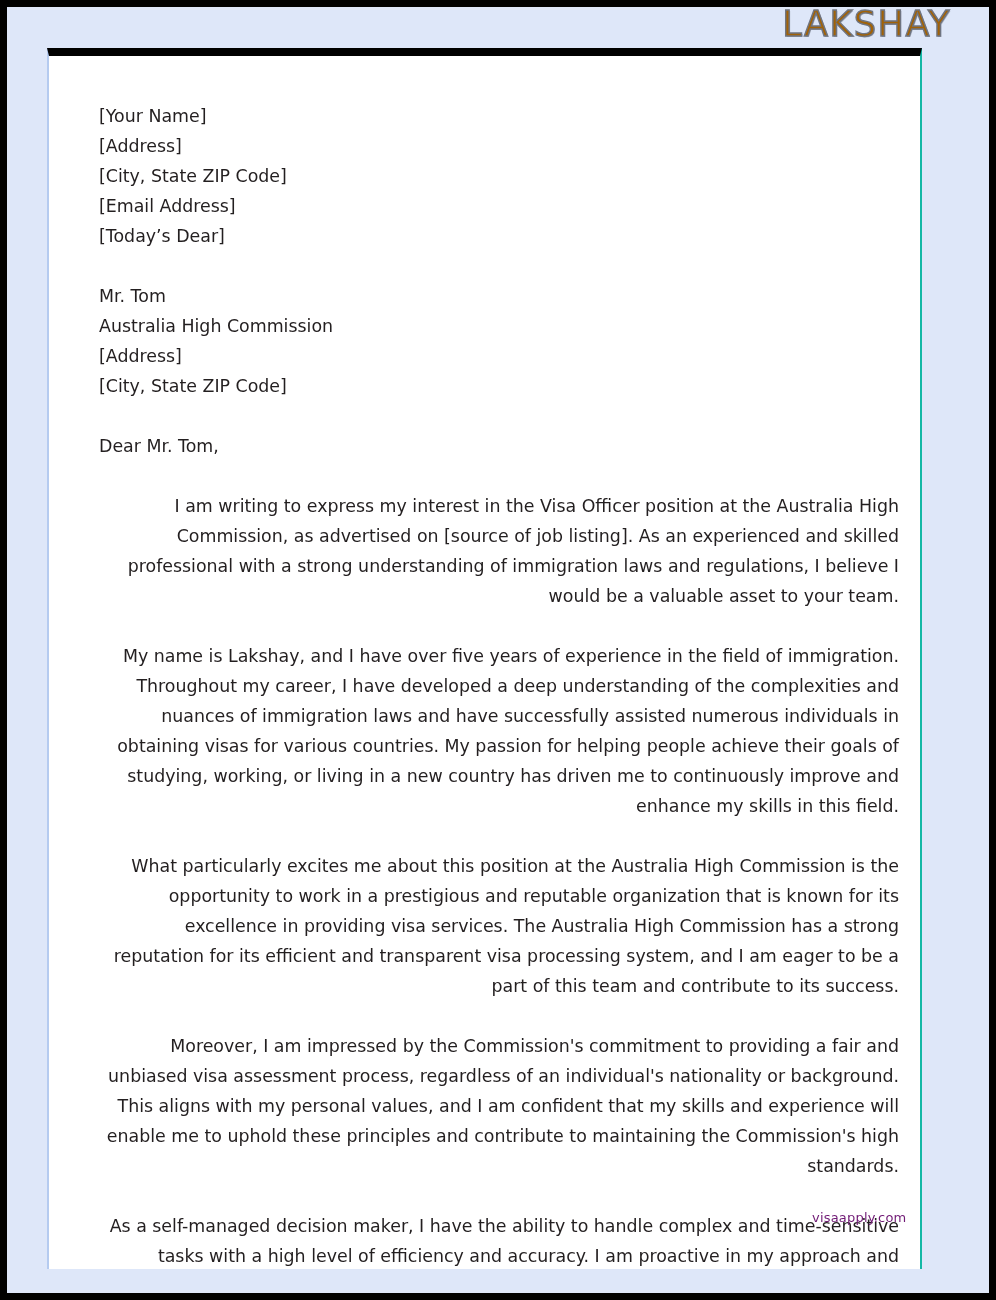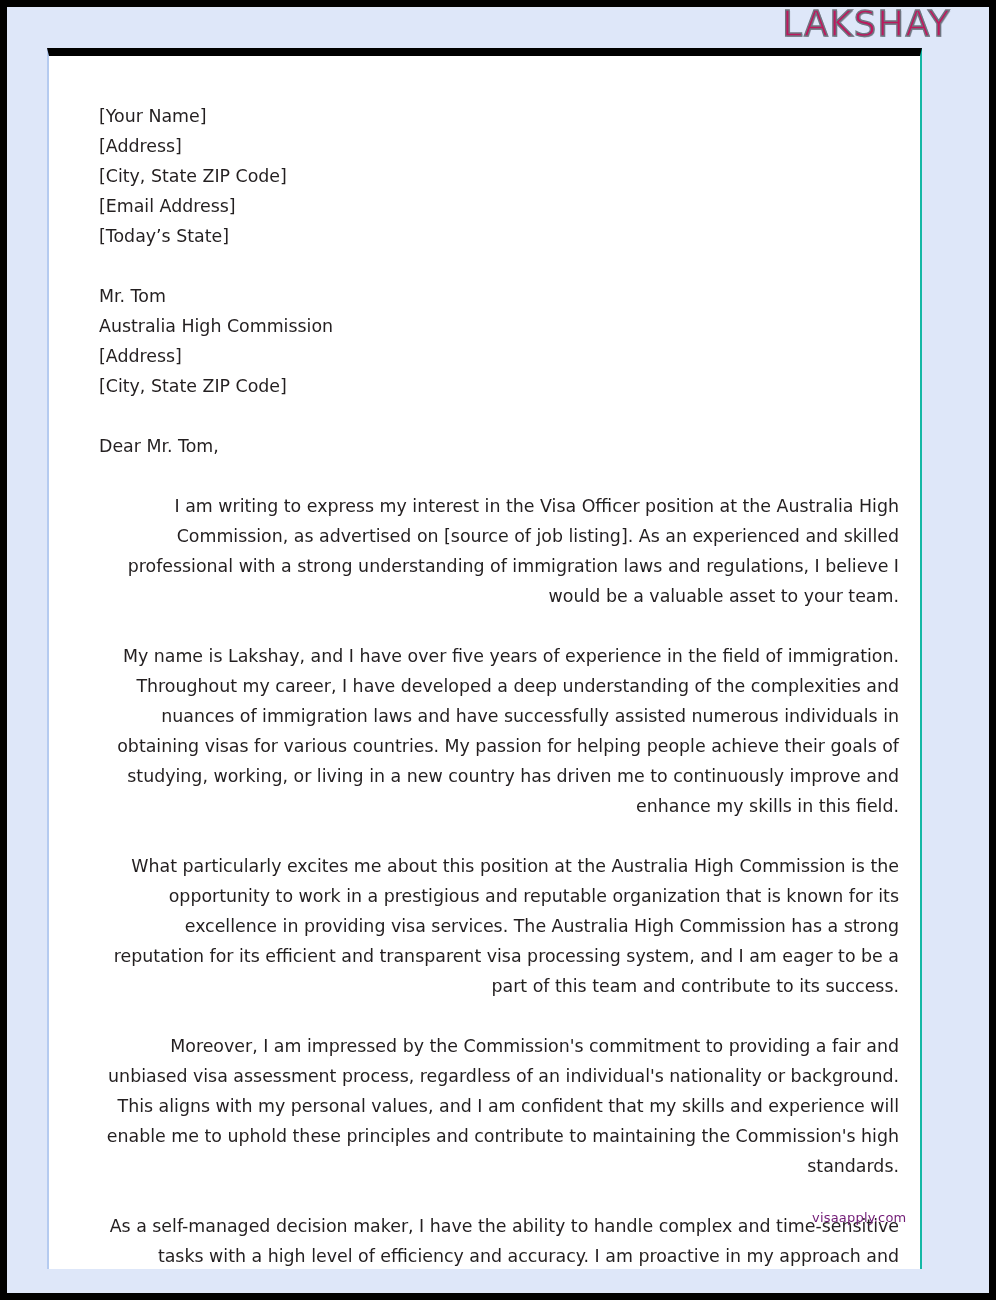--- a/index.html
+++ b/index.html
@@ -45,21 +45,21 @@
     background: #dee7f9;
   }
   #brand-name {
     position: absolute;
     right: 38px;
     top: -3px;
     font-family: "DejaVu Sans", sans-serif;
     font-size: 35px;
     font-weight: 400;
     letter-spacing: 1.5px;
-    color: #be185d;
+    color: #a16207;
     -webkit-text-stroke: 1.4px #6f7480;
     text-shadow: 1px 1px 0 rgba(120,126,140,0.55);
   }
 
   
   #letter-page {
     position: absolute;
     left: 40px;
     top: 41px;
     width: 875px;
@@ -123,21 +123,21 @@
 
     <div id="letter-page">
 
       <div id="letter-body">
 
         <div class="addr-block">
           <span class="addr-line">[Your Name]</span>
           <span class="addr-line">[Address]</span>
           <span class="addr-line">[City, State ZIP Code]</span>
           <span class="addr-line">[Email Address]</span>
-          <span class="addr-line">[Today’s State]</span>
+          <span class="addr-line">[Today’s Dear]</span>
         </div>
 
         <div class="addr-block">
           <span class="addr-line">Mr. Tom</span>
           <span class="addr-line">Australia High Commission</span>
           <span class="addr-line">[Address]</span>
           <span class="addr-line">[City, State ZIP Code]</span>
         </div>
 
         <p class="salutation">Dear Mr. Tom,</p>

